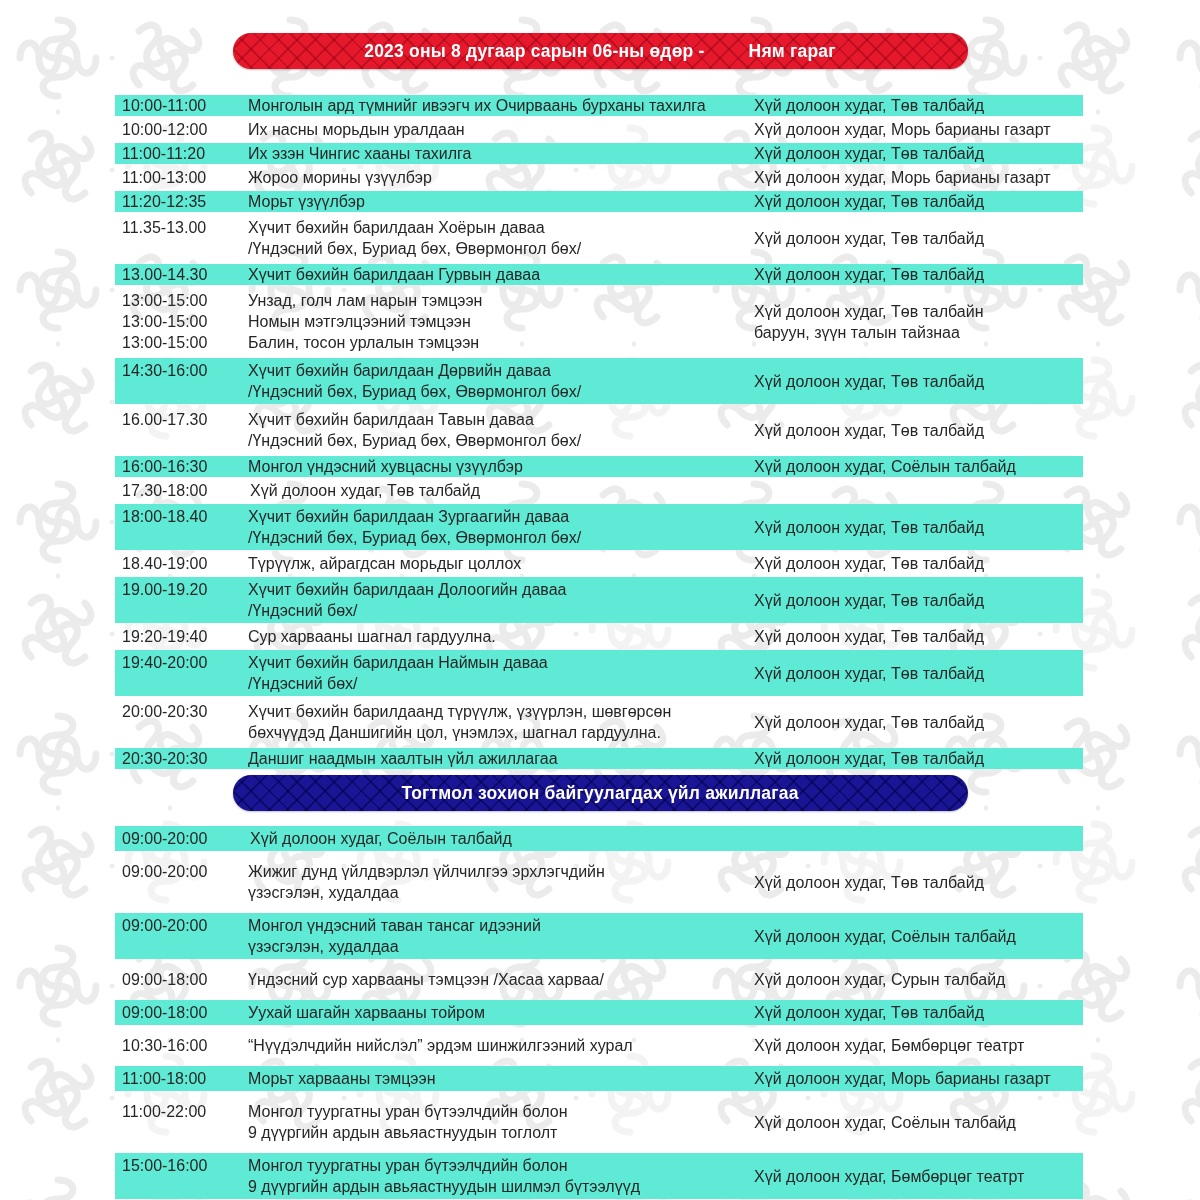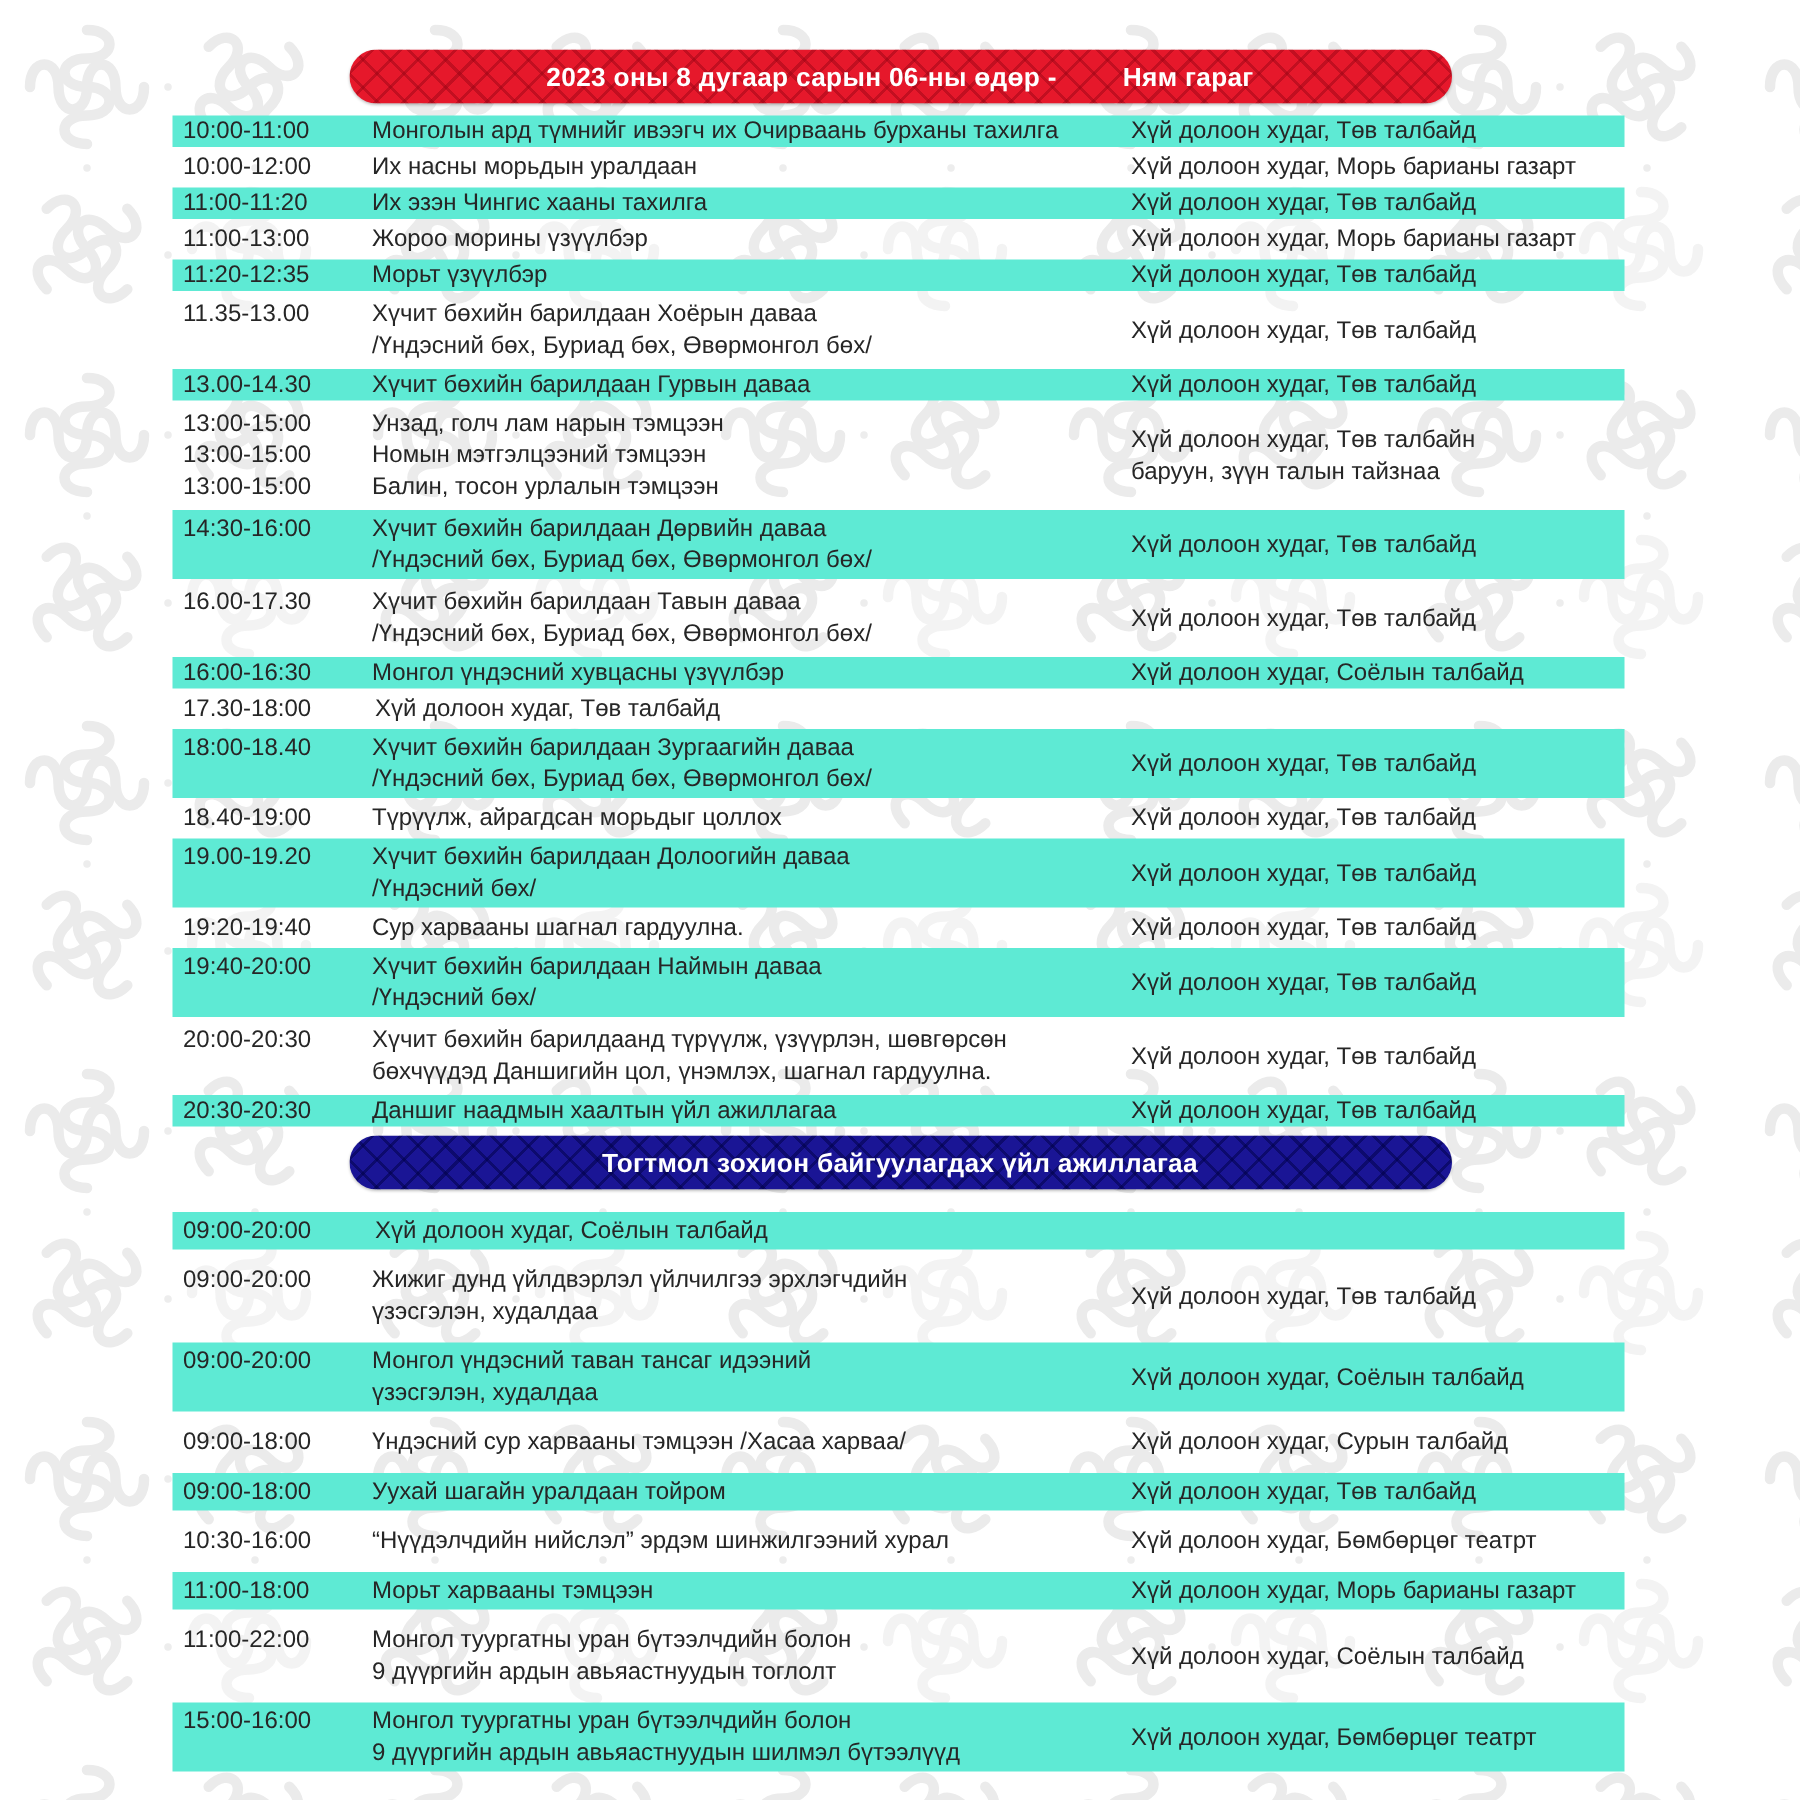--- a/index.html
+++ b/index.html
@@ -16,21 +16,21 @@
     width:735px;height:36px;margin:0 auto;border-radius:18px;
     display:flex;align-items:center;justify-content:center;
     color:#ffffff;font-weight:bold;font-size:17.5px;letter-spacing:.2px;
     box-shadow:0 1px 2px rgba(0,0,0,.25);
   }
   .banner.red{
     background-color:#e6182b;
     background-image:
       repeating-linear-gradient(45deg, rgba(150,4,20,.45) 0 2px, rgba(0,0,0,0) 2px 13px),
       repeating-linear-gradient(-45deg, rgba(150,4,20,.45) 0 2px, rgba(0,0,0,0) 2px 13px);
-    margin-bottom:8px;
+    margin-bottom:26px;
   }
   .banner.blue{
     background-color:#1a1595;
     background-image:
       repeating-linear-gradient(45deg, rgba(0,0,70,.5) 0 2px, rgba(0,0,0,0) 2px 13px),
       repeating-linear-gradient(-45deg, rgba(0,0,70,.5) 0 2px, rgba(0,0,0,0) 2px 13px);
     margin-top:6px;margin-bottom:15px;
   }
   .banner .gap{display:inline-block;width:44px;}
 
@@ -351,21 +351,21 @@
         </div>
     <div class="cell loc">
           <span class="l-line">Хүй долоон худаг, Сурын талбайд</span>
         </div>
   </div>
       <div class="row shaded">
     <div class="cell time">
           <span class="t-line">09:00-18:00</span>
         </div>
     <div class="cell event">
-          <span class="e-line">Уухай шагайн уралдаан тойром</span>
+          <span class="e-line">Уухай шагайн харвааны тойром</span>
         </div>
     <div class="cell loc">
           <span class="l-line">Хүй долоон худаг, Төв талбайд</span>
         </div>
   </div>
       <div class="row">
     <div class="cell time">
           <span class="t-line">10:30-16:00</span>
         </div>
     <div class="cell event">

